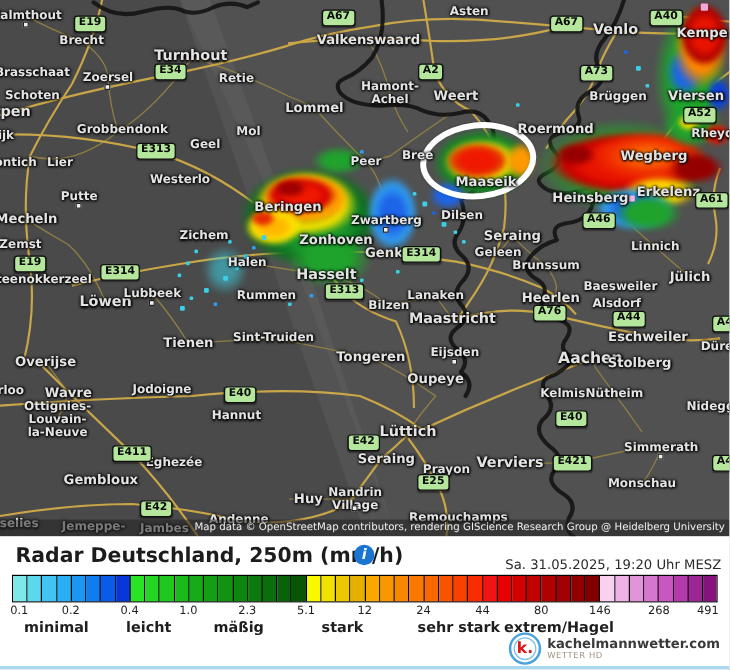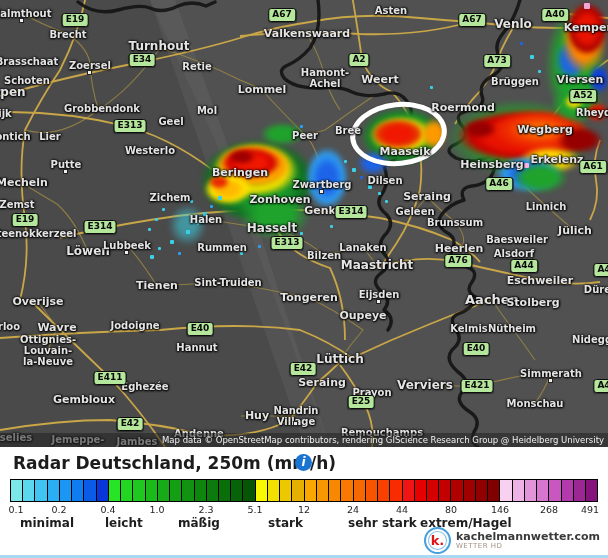--- a/index.html
+++ b/index.html
@@ -305,20 +305,21 @@
         <div class="badge" style="left: 604px; top: 270px;">A4</div>
         <div class="badge" style="left: 604px; top: 386px;">A4</div>
       </div>
 
     <div class="attribution">Map data © OpenStreetMap contributors, rendering GIScience Research Group @ Heidelberg University</div>
   </div>
 
   <div class="legend">
     <div class="legend-title">Radar Deutschland, 250m (mm/h)</div>
     <div class="info-icon">i</div>
+    <div class="timestamp">Sa. 31.05.2025, 19:20 Uhr MESZ</div>
 
     <div class="colorbar">
         <span style="background: rgb(124, 232, 232);"></span>
         <span style="background: rgb(91, 216, 238);"></span>
         <span style="background: rgb(65, 196, 242);"></span>
         <span style="background: rgb(42, 174, 244);"></span>
         <span style="background: rgb(27, 150, 242);"></span>
         <span style="background: rgb(15, 124, 240);"></span>
         <span style="background: rgb(10, 92, 232);"></span>
         <span style="background: rgb(8, 54, 216);"></span>

